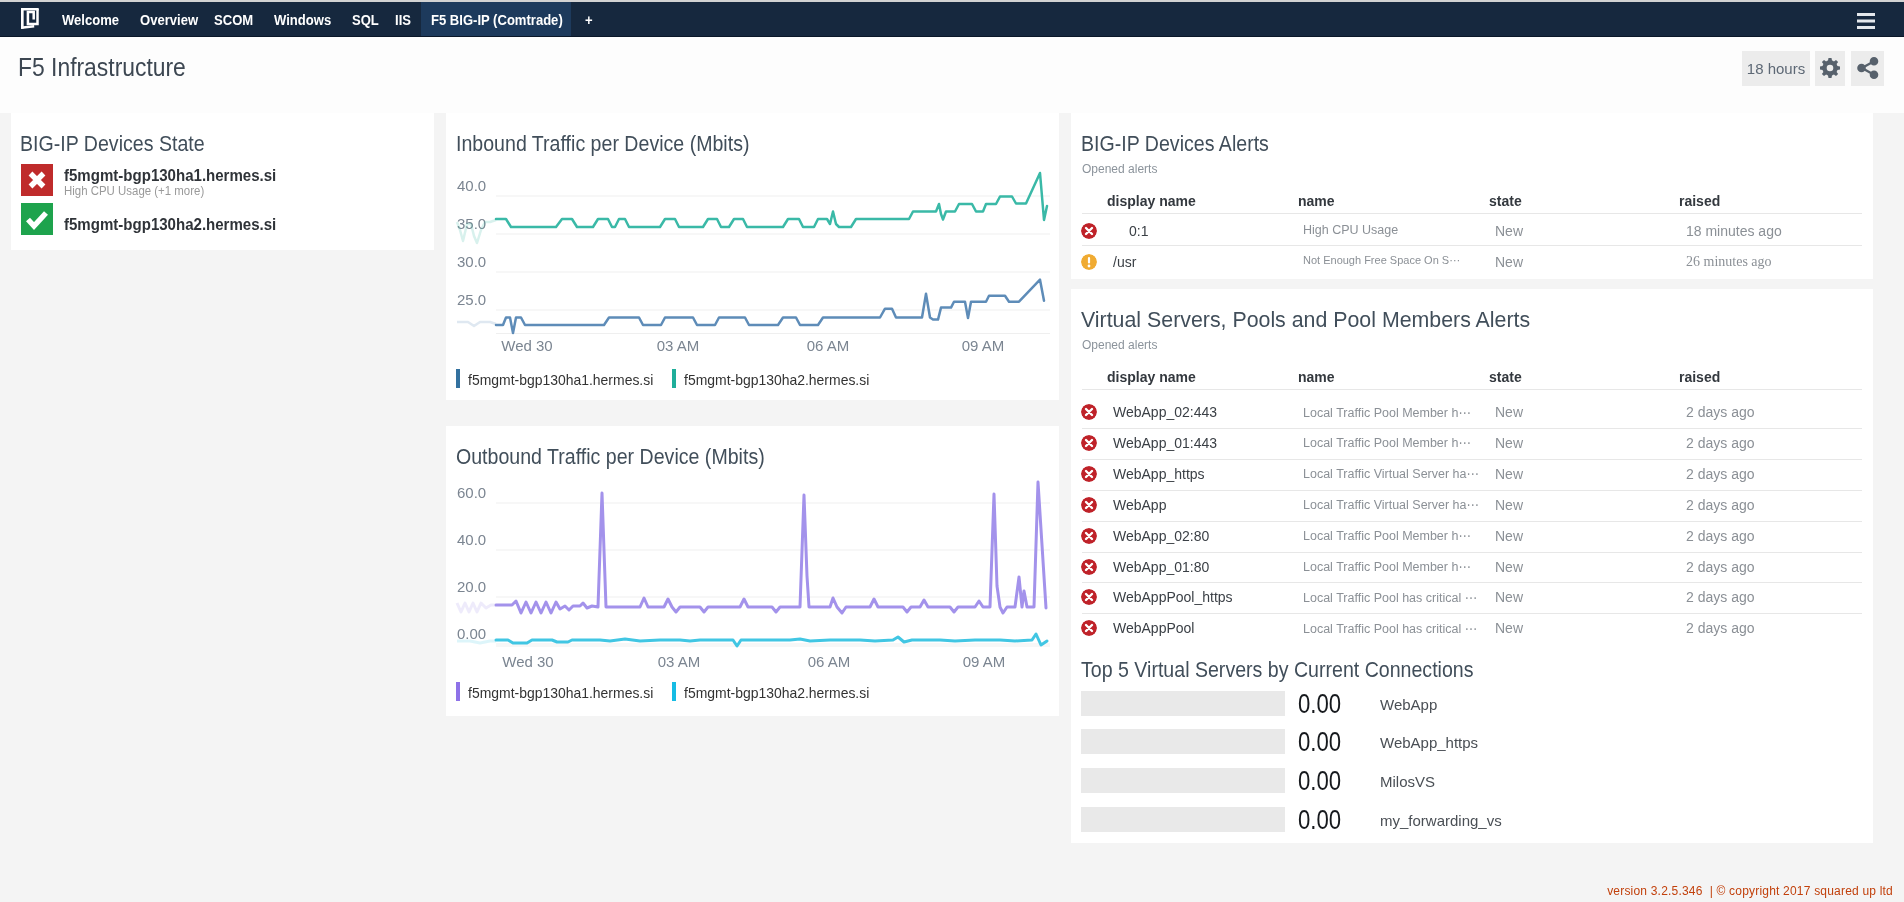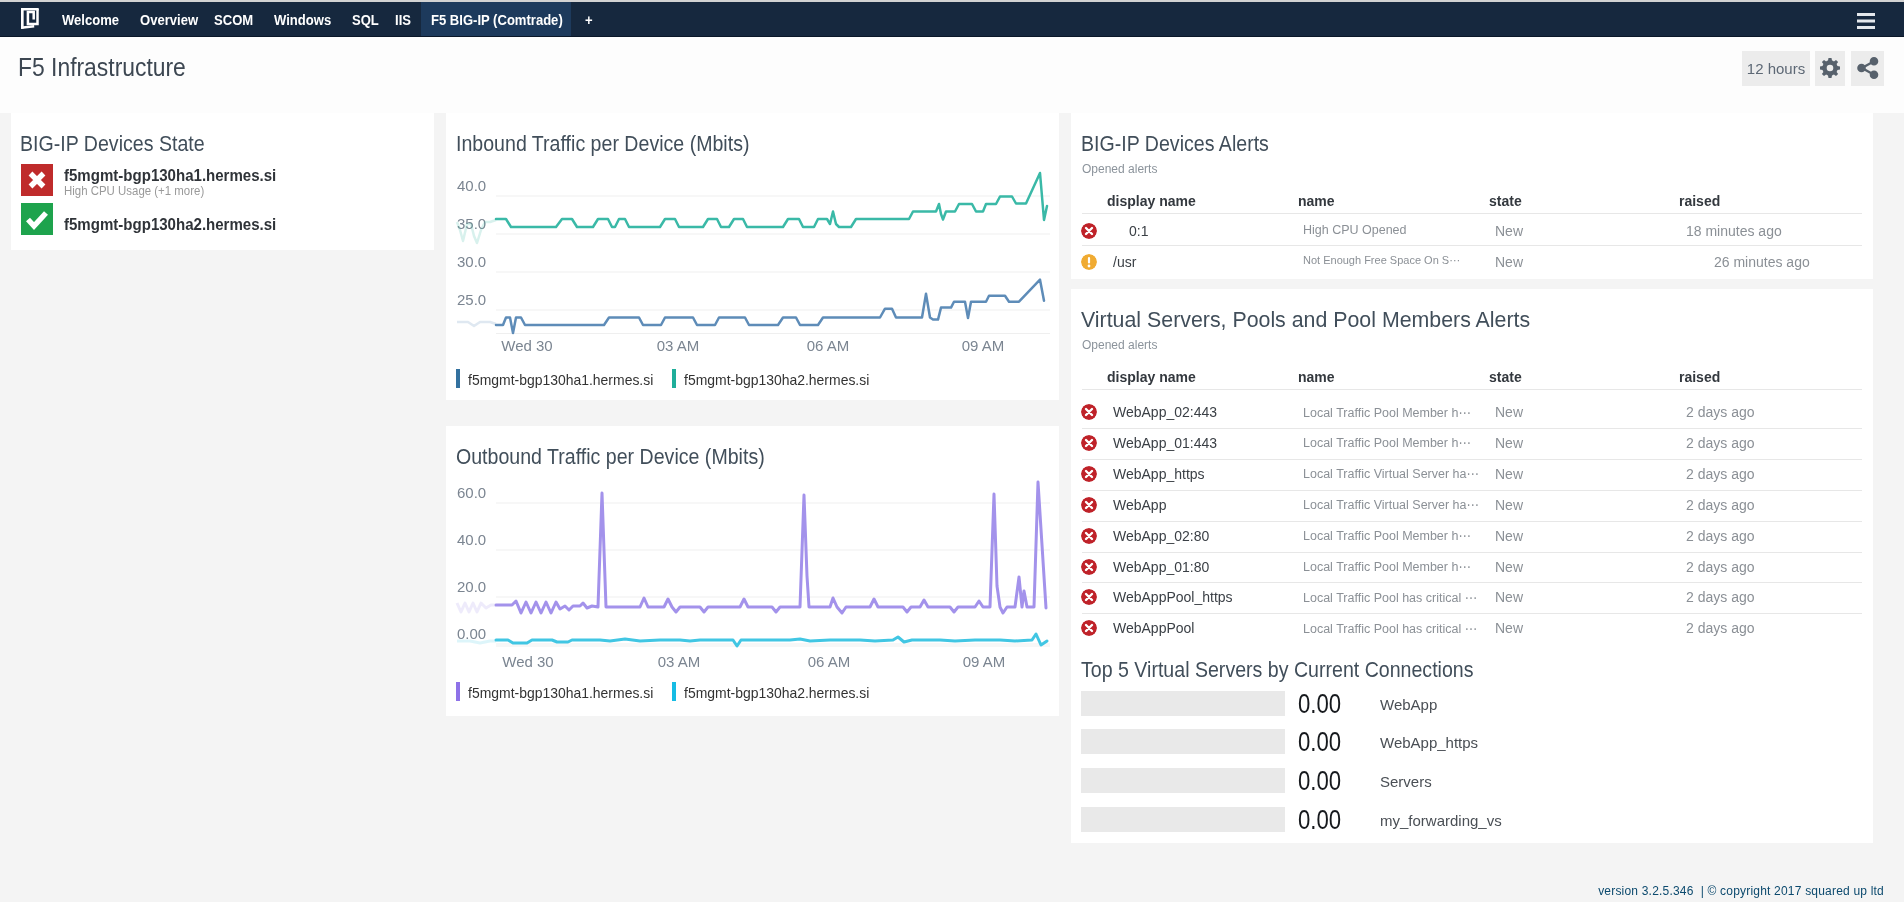--- a/index.html
+++ b/index.html
@@ -30,21 +30,21 @@
   .td.dark { color:#3a3f45; }
   .rowline { position:absolute; left:11px; right:11px; height:0; border-top:1px solid #e7e7e7; }
   .cicon { position:absolute; width:16px; height:16px; border-radius:50%; }
   
   .legend { position:absolute; font-size:15px; color:#333; transform:scaleX(0.93); transform-origin:0 50%; white-space:nowrap; }
   .lbar { position:absolute; width:4px; height:19px; }
   
   .bar { position:absolute; left:10px; width:204px; height:25px; background:#e9e9e9; }
   .bval { position:absolute; left:227px; font-size:27px; color:#16191d; transform:scaleX(0.82); transform-origin:0 50%; }
   .blab { position:absolute; left:309px; font-size:15px; color:#4a4f55; }
-  #footer { position:absolute; right:20px; top:884px; font-size:12px; color:#0c4a6e; letter-spacing:0.2px; }
+  #footer { position:absolute; right:11px; top:884px; font-size:12px; color:#c2410c; letter-spacing:0.2px; }
 </style>
 </head>
 <body>
 
 <div id="nav">
   <div id="activetab"></div>
   <svg id="logo" width="21" height="21" viewBox="0 0 21 21">
     <g stroke="#ffffff" fill="none">
       <path d="M1.3 0.5 L1.3 20.6" stroke-width="2.7"></path>
       <path d="M0 19.7 L13.2 18.3" stroke-width="2.5"></path>
@@ -62,21 +62,21 @@
   <div class="item" style="left:585px;">+</div>
   <svg style="position:absolute;left:1857px;top:11px;" width="18" height="17" viewBox="0 0 18 17">
     <rect x="0" y="0" width="18" height="3" fill="#e4e8ec"></rect>
     <rect x="0" y="6.5" width="18" height="3" fill="#e4e8ec"></rect>
     <rect x="0" y="13" width="18" height="3" fill="#e4e8ec"></rect>
   </svg>
 </div>
 
 <div id="band">
   <div id="pagetitle">F5 Infrastructure</div>
-  <div class="hbtn" style="left:1742px;width:68px;font-size:15px;text-align:center;line-height:35px;">12 hours</div>
+  <div class="hbtn" style="left:1742px;width:68px;font-size:15px;text-align:center;line-height:35px;">18 hours</div>
   <div class="hbtn" style="left:1815px;width:30px;">
     <svg width="20" height="20" style="margin:7px 0 0 5px;" viewBox="0 0 20 20">
       <path fill="#57616c" d="M8.5 0 h3 l.5 2.6 a7.4 7.4 0 0 1 1.9.8 L16 1.9 l2.1 2.1 -1.5 2.1 a7.4 7.4 0 0 1 .8 1.9 L20 8.5 v3 l-2.6.5 a7.4 7.4 0 0 1 -.8 1.9 l1.5 2.1 -2.1 2.1 -2.1-1.5 a7.4 7.4 0 0 1 -1.9.8 L11.5 20 h-3 l-.5-2.6 a7.4 7.4 0 0 1 -1.9-.8 L4 18.1 1.9 16 l1.5-2.1 a7.4 7.4 0 0 1 -.8-1.9 L0 11.5 v-3 l2.6-.5 a7.4 7.4 0 0 1 .8-1.9 L1.9 4 4 1.9 l2.1 1.5 a7.4 7.4 0 0 1 1.9-.8 z M10 6.7 a3.3 3.3 0 1 0 0 6.6 a3.3 3.3 0 0 0 0 -6.6 z"></path>
     </svg>
   </div>
   <div class="hbtn" style="left:1851px;width:33px;">
     <svg width="22" height="22" style="margin:6px 0 0 6px;" viewBox="0 0 22 22">
       <g stroke="#57616c" stroke-width="2.4" fill="#57616c">
         <line x1="5" y1="11" x2="16.5" y2="4.5"></line>
         <line x1="5" y1="11" x2="16.5" y2="17.5"></line>
@@ -173,34 +173,34 @@
   <div class="th" style="left:418px;top:80px;">state</div>
   <div class="th" style="left:608px;top:80px;">raised</div>
   <div class="rowline" style="top:100px;"></div>
   <div class="rowline" style="top:131.5px;"></div>
 <div class="abs" style="left:0;top:102.5px;width:802px;height:31px;">
       <svg class="cicon" width="16" height="16" viewBox="0 0 16 16" style="left:10px;top:7px;">
         <circle cx="8" cy="8" r="8" fill="#bf2229"></circle>
         <path d="M5 5 L11 11 M11 5 L5 11" stroke="#fff" stroke-width="2.4" stroke-linecap="round"></path>
       </svg>
       <div class="td dark" style="left:58px;top:7px;">0:1</div>
-      <div class="td" style="left:232px;top:7.5px;width:178px;overflow:hidden;font-size:12.5px;">High CPU Opened</div>
+      <div class="td" style="left:232px;top:7.5px;width:178px;overflow:hidden;font-size:12.5px;">High CPU Usage</div>
       <div class="td" style="left:424px;top:7px;">New</div>
       <div class="td" style="left:615px;top:7px;">18 minutes ago</div>
     </div>
     <div class="abs" style="left:0;top:133.5px;width:802px;height:31px;">
       <svg class="cicon" width="16" height="16" viewBox="0 0 16 16" style="left:10px;top:7px;">
         <circle cx="8" cy="8" r="8" fill="#f0ab32"></circle>
         <rect x="6.9" y="3" width="2.2" height="6.5" rx="1.1" fill="#fff"></rect>
         <circle cx="8" cy="12" r="1.4" fill="#fff"></circle>
       </svg>
       <div class="td dark" style="left:42px;top:7px;">/usr</div>
       <div class="td" style="left:232px;top:7.5px;width:178px;overflow:hidden;font-size:11px;">Not Enough Free Space On S⋯</div>
       <div class="td" style="left:424px;top:7px;">New</div>
-      <div class="td" style="left:643px;top:7px;">26 minutes ago</div>
+      <div class="td" style="left:615px;top:7px;font-family:Liberation Serif, serif;">26 minutes ago</div>
     </div>
   </div>
 
 <div class="panel" id="rp2" style="left:1071px;top:289px;width:802px;height:361px;">
   <div class="ptitle wide">Virtual Servers, Pools and Pool Members Alerts</div>
   <div class="sub">Opened alerts</div>
   <div class="th" style="left:36px;top:80px;">display name</div>
   <div class="th" style="left:227px;top:80px;">name</div>
   <div class="th" style="left:418px;top:80px;">state</div>
   <div class="th" style="left:608px;top:80px;">raised</div>
@@ -297,19 +297,19 @@
 <div class="panel" style="left:1071px;top:639px;width:802px;height:204px;">
   <div class="ptitle">Top 5 Virtual Servers by Current Connections</div>
   <div class="bar" style="top:52px;"></div>
     <div class="bval" style="top:50px;">0.00</div>
     <div class="blab" style="top:57px;">WebApp</div>
   <div class="bar" style="top:90px;"></div>
     <div class="bval" style="top:88px;">0.00</div>
     <div class="blab" style="top:95px;">WebApp_https</div>
   <div class="bar" style="top:129px;"></div>
     <div class="bval" style="top:127px;">0.00</div>
-    <div class="blab" style="top:134px;">Servers</div>
+    <div class="blab" style="top:134px;">MilosVS</div>
   <div class="bar" style="top:168px;"></div>
     <div class="bval" style="top:166px;">0.00</div>
     <div class="blab" style="top:173px;">my_forwarding_vs</div>
 </div>
 
 <div id="footer">version 3.2.5.346&nbsp; | © copyright 2017 squared up ltd</div>
 
 </body></html>

